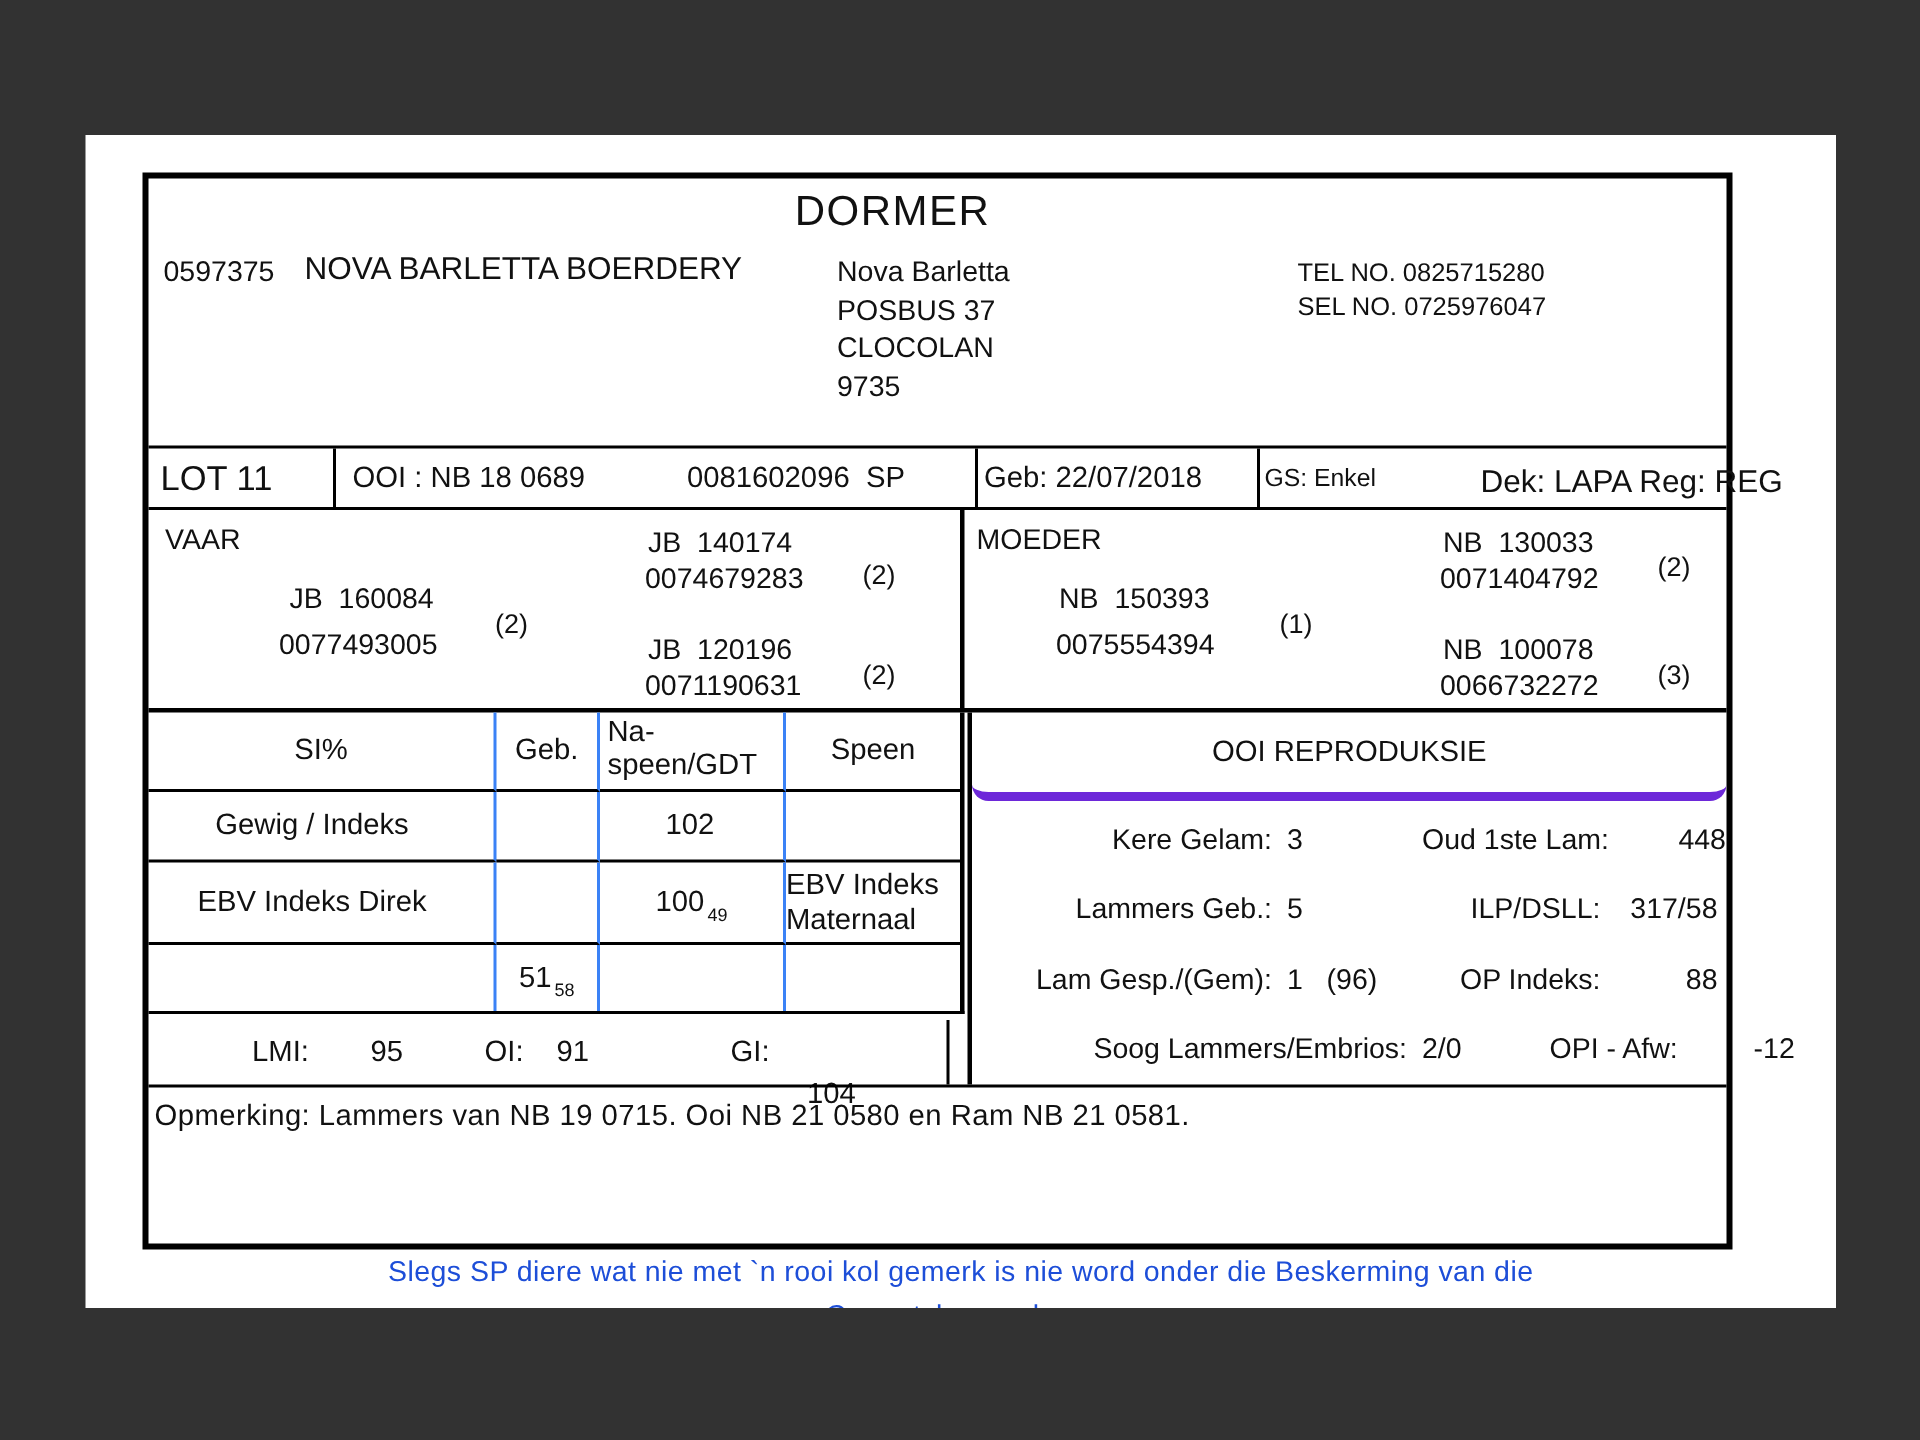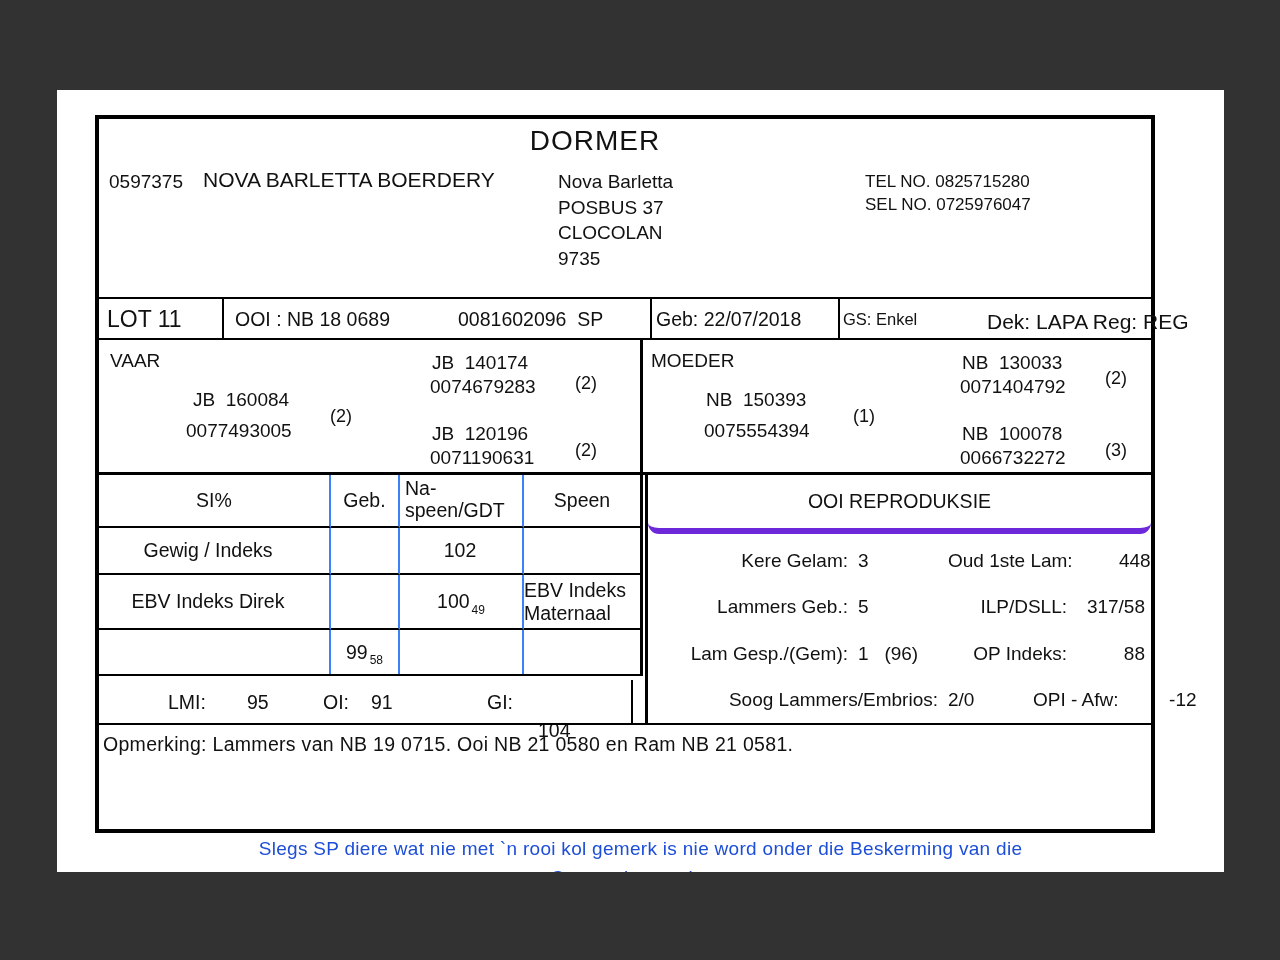--- a/index.html
+++ b/index.html
@@ -173,21 +173,21 @@
       <div class="si-lab">EBV Indeks Direk</div>
       <div></div>
       <div>
           <span>100</span>
           <span class="sub">49</span>
         </div>
 
       <div class="si-lab">EBV Indeks Maternaal</div>
       <div></div>
       <div>
-          <span>99</span>
+          <span>51</span>
           <span class="sub">58</span>
         </div>
       <div></div>
     </div>
 
     <div class="lmirow">
       <span style="left:69px;">LMI:</span>
       <span style="left:148px;">95</span>
       <span style="left:224px;">OI:</span>
       <span style="left:272px;">91</span>

